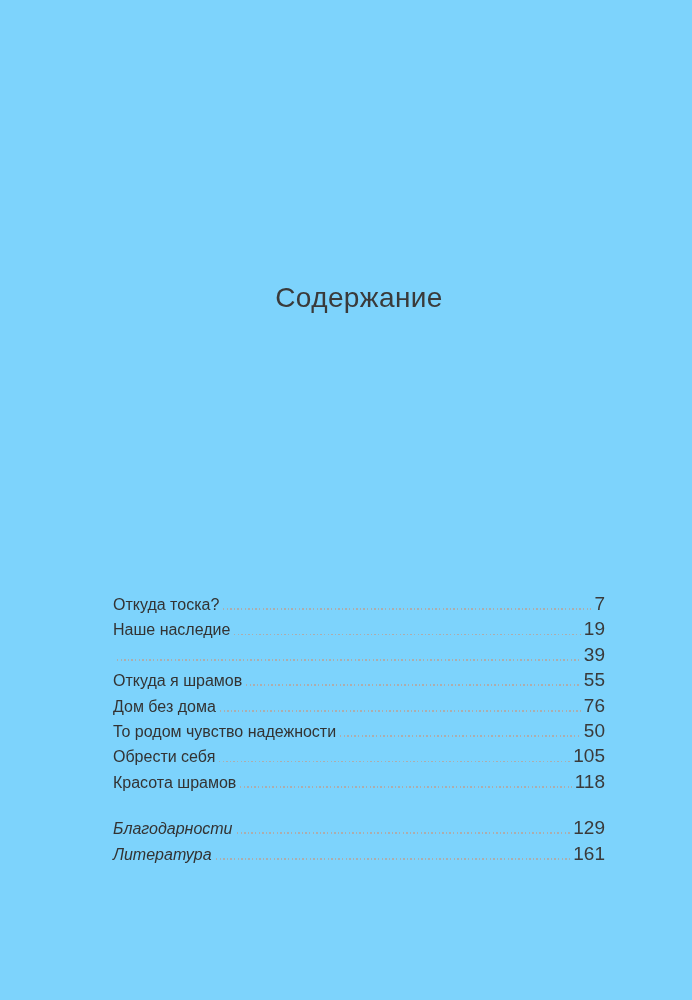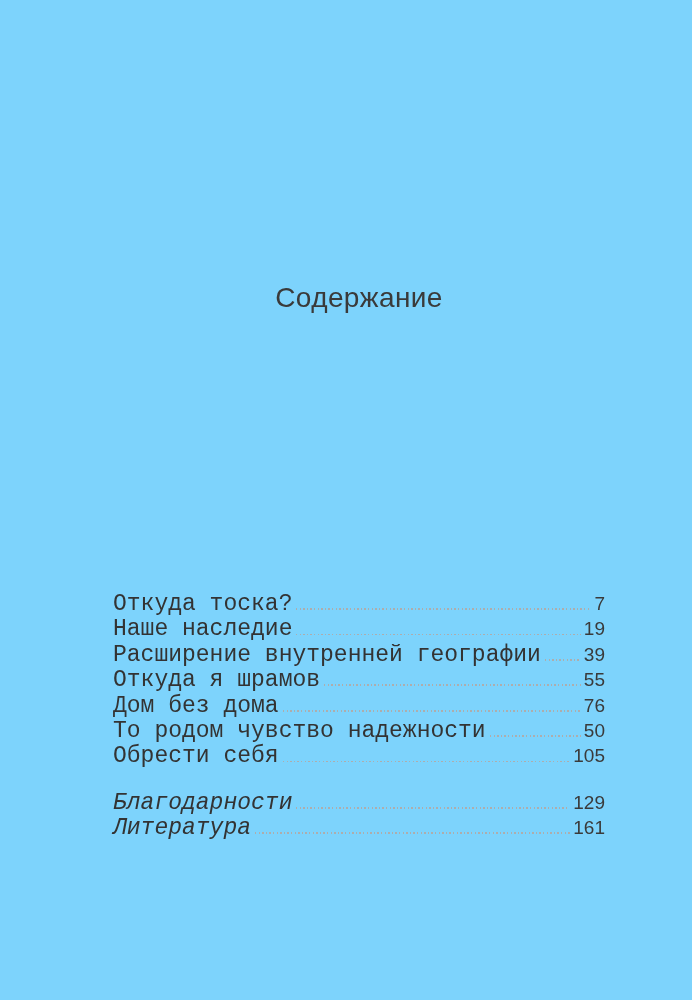--- a/index.html
+++ b/index.html
@@ -39,22 +39,22 @@
   }
   .toc-section.appendix {
     margin-top: 21px;
   }
   .toc-row {
     display: flex;
     align-items: baseline;
     height: 25.4px;
   }
   .entry-label {
-    font-family: Liberation Mono, monospace;
-    font-size: 23px;
+    font-family: Liberation Sans, sans-serif;
+    font-size: 16px;
     line-height: 25.4px;
     color: #333333;
     white-space: nowrap;
   }
   .appendix .entry-label {
     font-style: italic;
   }
   .leader {
     flex: 1;
     height: 1.7px;
@@ -88,21 +88,20 @@
     <span class="entry-page">7</span>
   </div>
 
   <div class="toc-row">
     <span class="entry-label">Наше наследие</span>
     <span class="leader"></span>
     <span class="entry-page">19</span>
   </div>
 
   <div class="toc-row">
-    <span class="entry-label">Расширение внутренней географии</span>
     <span class="leader"></span>
     <span class="entry-page">39</span>
   </div>
 
   <div class="toc-row">
     <span class="entry-label">Откуда я шрамов</span>
     <span class="leader"></span>
     <span class="entry-page">55</span>
   </div>
 
@@ -117,20 +116,25 @@
     <span class="leader"></span>
     <span class="entry-page">50</span>
   </div>
 
   <div class="toc-row">
     <span class="entry-label">Обрести себя</span>
     <span class="leader"></span>
     <span class="entry-page">105</span>
   </div>
 
+  <div class="toc-row">
+    <span class="entry-label">Красота шрамов</span>
+    <span class="leader"></span>
+    <span class="entry-page">118</span>
+  </div>
 </div>
     <div class="toc-section appendix">
   <div class="toc-row">
     <span class="entry-label">Благодарности</span>
     <span class="leader"></span>
     <span class="entry-page">129</span>
   </div>
 
   <div class="toc-row">
     <span class="entry-label">Литература</span>

